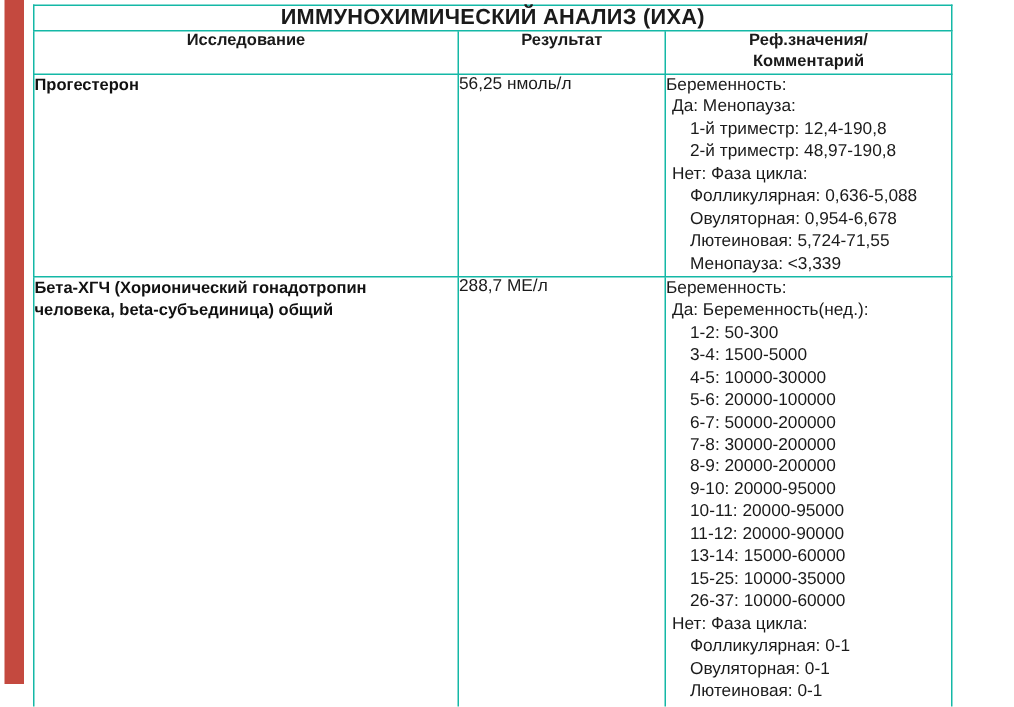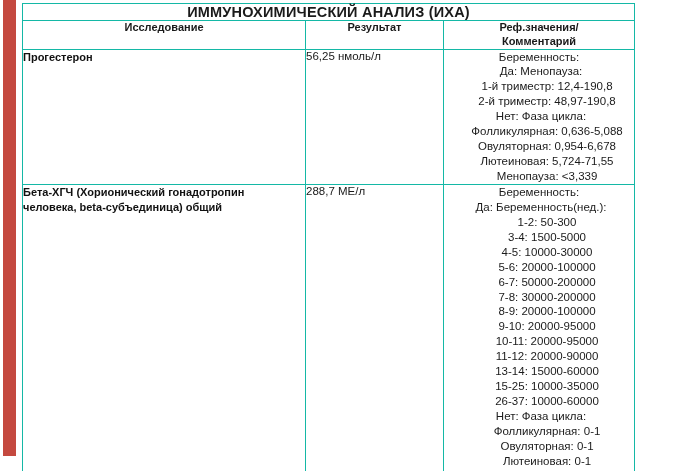--- a/index.html
+++ b/index.html
@@ -86,21 +86,20 @@
   .ref-cell {
     font-size: 11.5px;
     color: #1a1a1a;
     padding: 3px 4px 3px 6px;
     vertical-align: top;
     line-height: 1.30;
   }
 
   .ref-line {
     white-space: nowrap;
-    text-align: center;
   }
   .ref-line.lvl-0 { padding-left: 0px; }
   .ref-line.lvl-1 { padding-left: 4px; }
   .ref-line.lvl-2 { padding-left: 16px; }
 
   
   col.c-study  { width: 283px; }
   col.c-result { width: 138px; }
   col.c-ref    { width: 191px; }
 </style>
@@ -153,21 +152,21 @@
       <td class="result-cell">288,7 МЕ/л</td>
       <td class="ref-cell">
           <div class="ref-line lvl-0">Беременность:</div>
           <div class="ref-line lvl-1">Да: Беременность(нед.):</div>
           <div class="ref-line lvl-2">1-2: 50-300</div>
           <div class="ref-line lvl-2">3-4: 1500-5000</div>
           <div class="ref-line lvl-2">4-5: 10000-30000</div>
           <div class="ref-line lvl-2">5-6: 20000-100000</div>
           <div class="ref-line lvl-2">6-7: 50000-200000</div>
           <div class="ref-line lvl-2">7-8: 30000-200000</div>
-          <div class="ref-line lvl-2">8-9: 20000-100000</div>
+          <div class="ref-line lvl-2">8-9: 20000-200000</div>
           <div class="ref-line lvl-2">9-10: 20000-95000</div>
           <div class="ref-line lvl-2">10-11: 20000-95000</div>
           <div class="ref-line lvl-2">11-12: 20000-90000</div>
           <div class="ref-line lvl-2">13-14: 15000-60000</div>
           <div class="ref-line lvl-2">15-25: 10000-35000</div>
           <div class="ref-line lvl-2">26-37: 10000-60000</div>
           <div class="ref-line lvl-1">Нет: Фаза цикла:</div>
           <div class="ref-line lvl-2">Фолликулярная: 0-1</div>
           <div class="ref-line lvl-2">Овуляторная: 0-1</div>
           <div class="ref-line lvl-2">Лютеиновая: 0-1</div>

